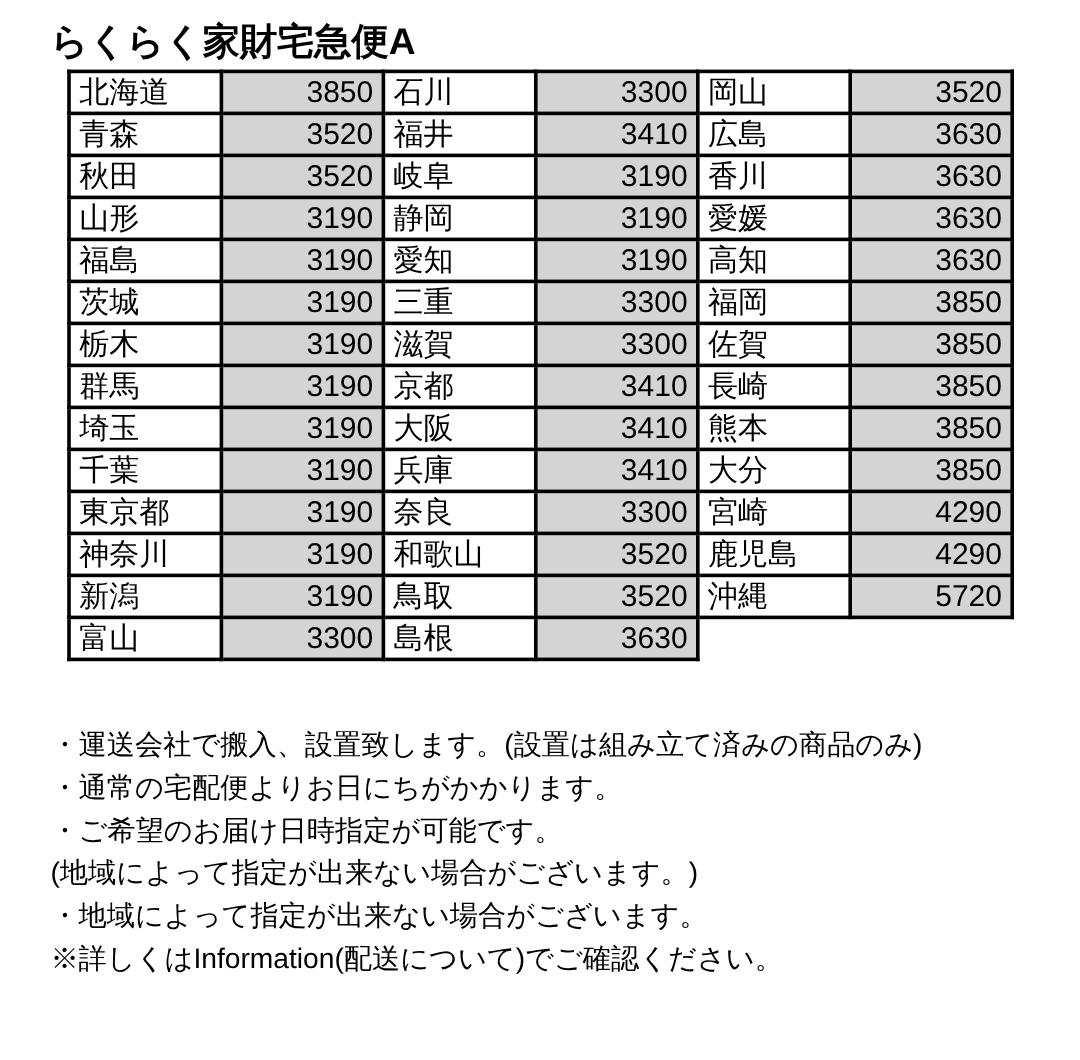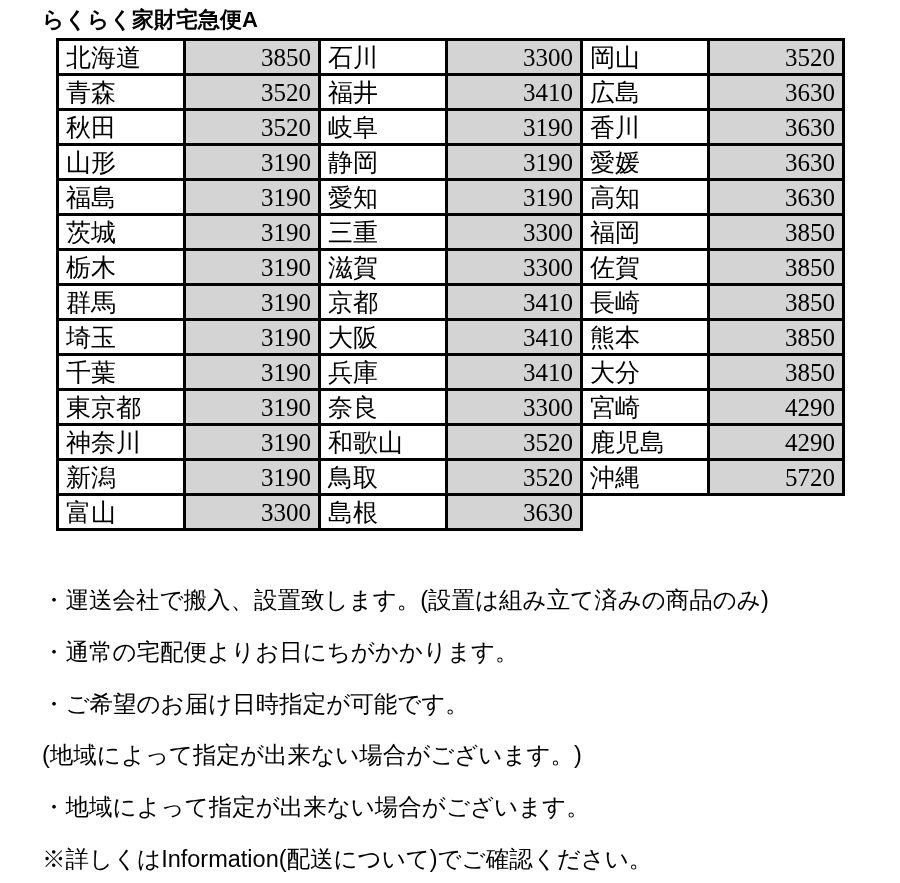--- a/index.html
+++ b/index.html
@@ -15,23 +15,23 @@
     overflow: hidden;
   }
   .page {
     position: relative;
     width: 900px;
     height: 883px;
     box-sizing: border-box;
     padding: 6px 0 0 0;
   }
   .title {
-    font-size: 22px;
+    font-size: 31px;
     font-weight: bold;
-    margin: 2px 0 6px 42px;
+    margin: 12px 0 6px 42px;
     letter-spacing: 0px;
     line-height: 1.1;
   }
   .rate-table {
     margin-left: 56px;
     border-collapse: collapse;
     table-layout: fixed;
   }
   .rate-table td {
     border: 3px solid #000000;
@@ -46,34 +46,32 @@
     width: 127px;
     background: #ffffff;
     text-align: left;
     white-space: nowrap;
     overflow: hidden;
   }
   .price {
     width: 135px;
     background: #d4d4d4;
     text-align: right;
-    font-family: Liberation Serif, serif;
   }
   td.empty {
     border: none;
     background: #ffffff;
   }
   .notes {
     margin: 52px 0 0 42px;
     font-size: 23.5px;
     line-height: 1.52;
   }
   .notes div {
     white-space: nowrap;
-    margin-top: 16px;
   }
 </style>
 </head>
 <body>
 
 <div class="page">
 
   <div class="title">らくらく家財宅急便A</div>
 
   <table class="rate-table">

